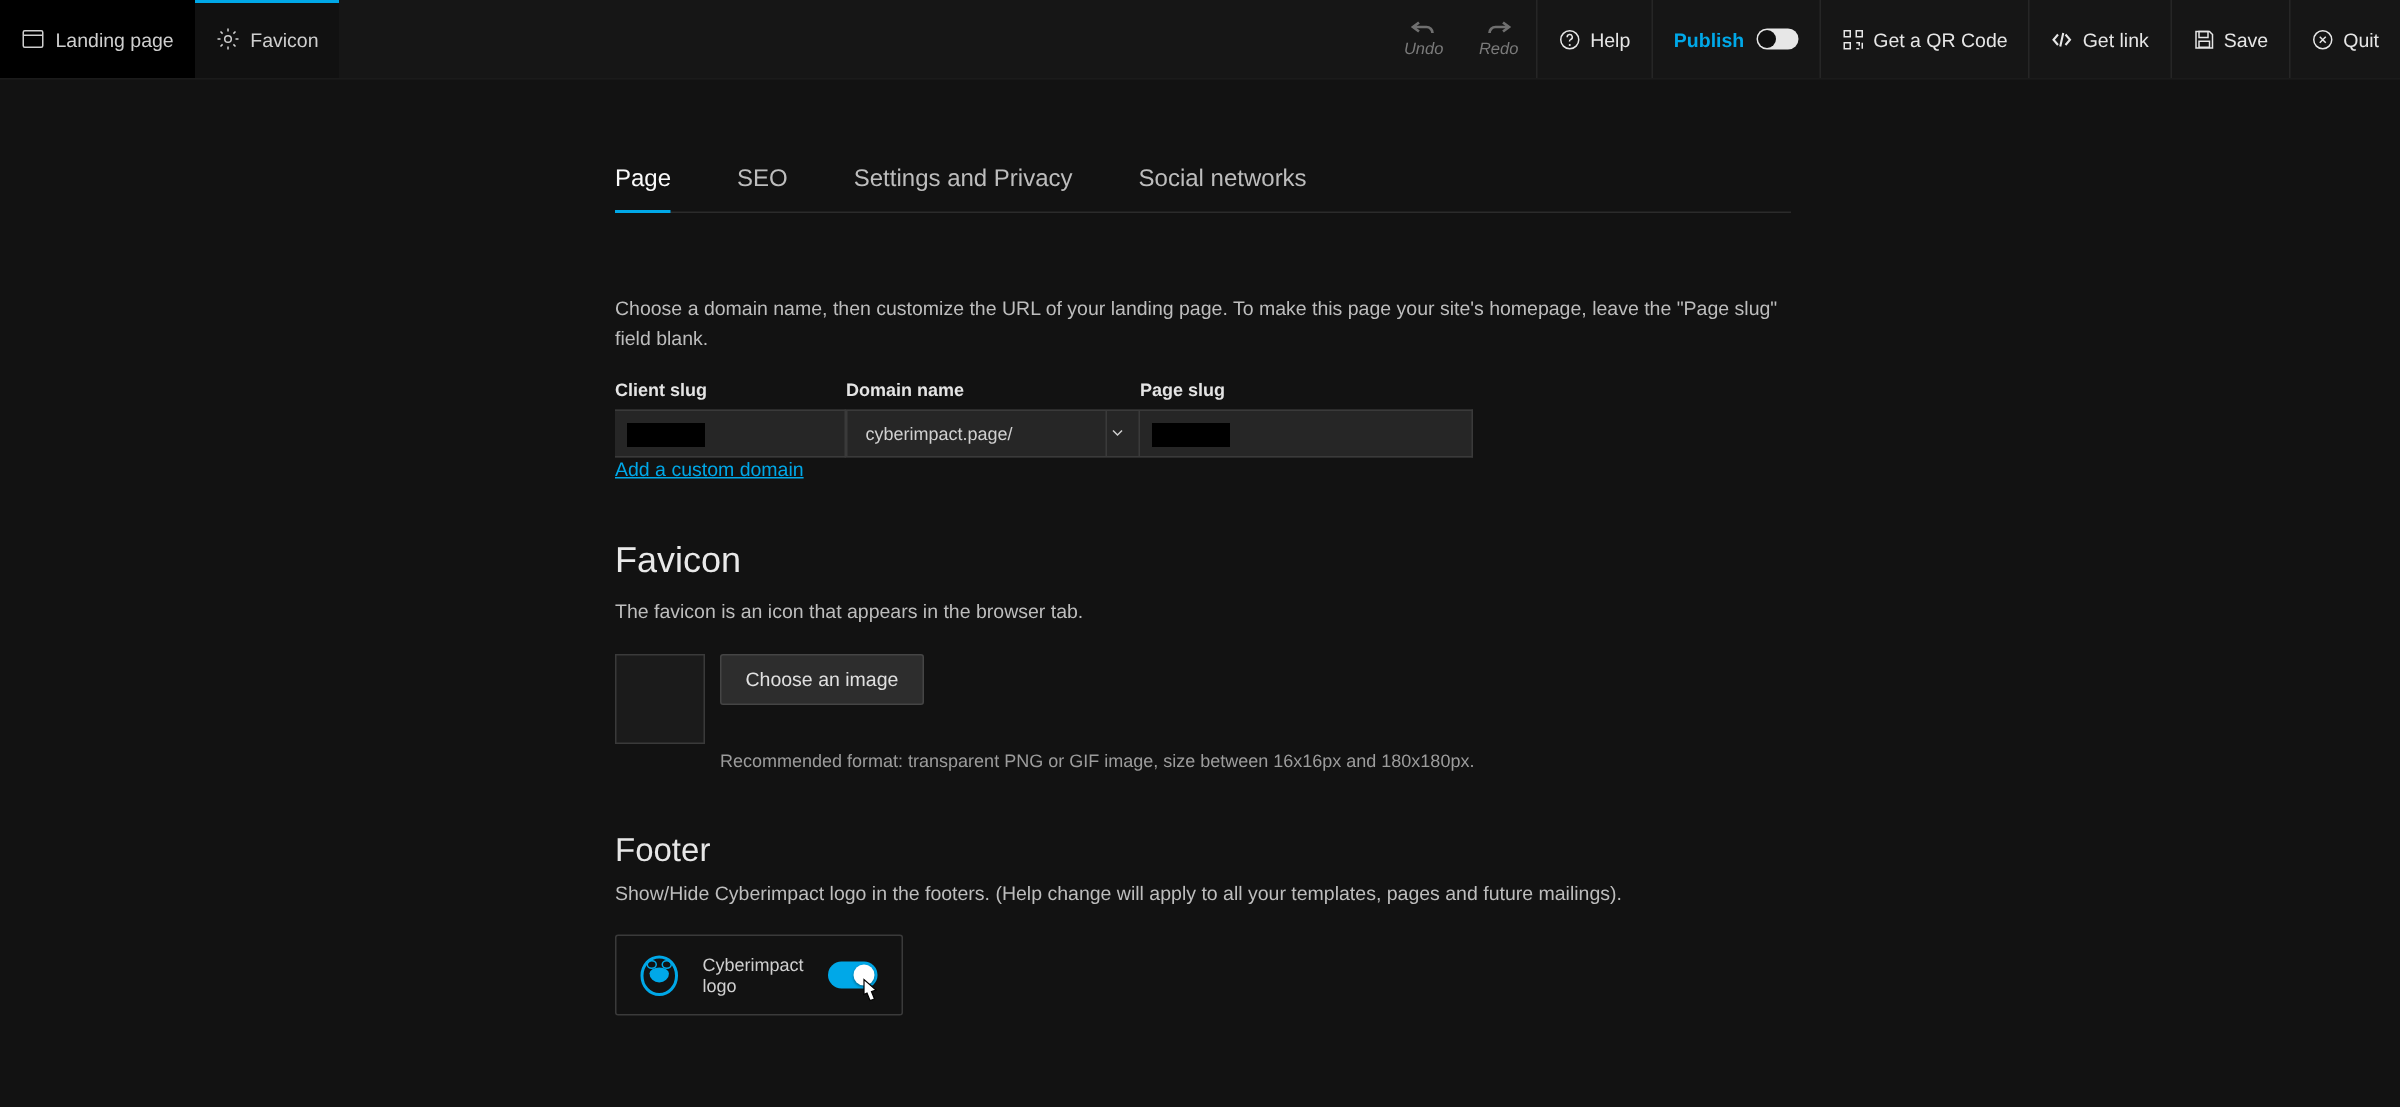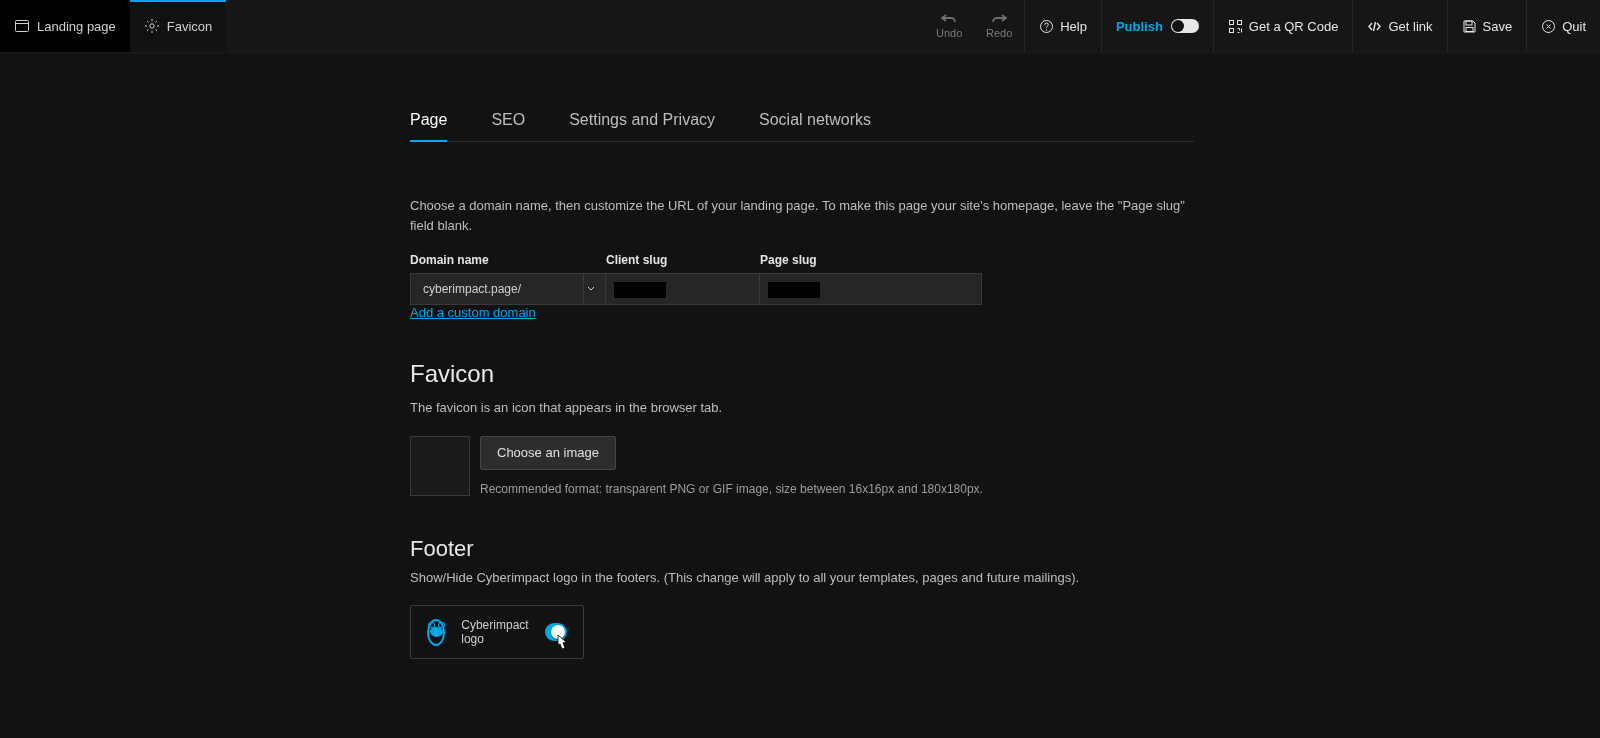--- a/index.html
+++ b/index.html
@@ -46,20 +46,21 @@
   .hist-group { display: flex; align-items: center; }
   .hist-btn {
     display: flex;
     flex-direction: column;
     align-items: center;
     justify-content: center;
     width: 50px;
     gap: 2px;
     color: #7a7a7a;
     cursor: default;
+    font-style: italic;
   }
   .hist-btn .lbl { font-size: 11px; }
   .action-btn {
     display: flex;
     align-items: center;
     padding: 0 14px;
     gap: 6px;
     cursor: pointer;
     border-left: 1px solid #262626;
     color: #e6e6e6;
@@ -172,21 +173,21 @@
     cursor: pointer;
     font-size: 13px;
     display: inline-block;
   }
   .favicon-row { display: flex; align-items: flex-start; gap: 10px; margin-top: 18px; }
   .favicon-preview {
     width: 60px; height: 60px;
     border: 1px solid #3a3a3a;
     background: #1b1b1b;
   }
-  .fav-right { display: flex; flex-direction: column; gap: 12px; }
+  .fav-right { display: flex; flex-direction: column; gap: 30px; }
   .choose-btn {
     display: inline-flex;
     align-items: center;
     justify-content: center;
     padding: 0 16px;
     height: 34px;
     background: #2d2d2d;
     border: 1px solid #454545;
     border-radius: 2px;
     color: #e0e0e0;
@@ -202,21 +203,21 @@
     margin-bottom: 6px;
   }
   .footer-box {
     margin-top: 18px;
     border: 1px solid #3a3a3a;
     border-radius: 2px;
     display: flex;
     align-items: center;
     padding: 12px 16px;
     gap: 16px;
-    width: 174px;
+    width: 192px;
     position: relative;
   }
   .logo-circle {
     width: 27px; height: 27px;
     border: 2px solid #00a8e8;
     border-radius: 50%;
     display: flex; align-items: center; justify-content: center;
   }
   .logo-inner {
     width: 13px; height: 10px;
@@ -366,37 +367,37 @@
     <div class="subtabs">
       <div class="subtab active">Page</div>
       <div class="subtab">SEO</div>
       <div class="subtab">Settings and Privacy</div>
       <div class="subtab">Social networks</div>
     </div>
 
     <div class="section">
       <div class="sec-desc">Choose a domain name, then customize the URL of your landing page. To make this page your site's homepage, leave the "Page slug" field blank.</div>
       <div class="domain-row">
+        <div class="field-col col-client">
+          <div class="field-label">Client slug</div>
+          <div class="text-input">
+            <span class="redact"></span>
+          </div>
+        </div>
         <div class="field-col">
           <div class="field-label">Domain name</div>
           <div class="select-box">
             <span>cyberimpact.page/</span>
             <span class="caret-wrap">
               <svg width="8" height="8" viewBox="0 0 8 8">
                   <path d="M1 2l3 3 3-3" stroke="#cfcfcf" fill="none"></path>
                 </svg>
             </span>
           </div>
         </div>
-        <div class="field-col col-client">
-          <div class="field-label">Client slug</div>
-          <div class="text-input">
-            <span class="redact"></span>
-          </div>
-        </div>
         <div class="field-col col-page">
           <div class="field-label">Page slug</div>
           <div class="text-input">
             <span class="redact"></span>
           </div>
         </div>
       </div>
       <a class="add-domain">Add a custom domain</a>
     </div>
 
@@ -407,21 +408,21 @@
         <div class="favicon-preview"></div>
         <div class="fav-right">
           <div class="choose-btn">Choose an image</div>
           <div class="hint">Recommended format: transparent PNG or GIF image, size between 16x16px and 180x180px.</div>
         </div>
       </div>
     </div>
 
     <div class="section tight">
       <h3 class="footer-title">Footer</h3>
-      <div class="sec-desc">Show/Hide Cyberimpact logo in the footers. (This change will apply to all your templates, pages and future mailings).</div>
+      <div class="sec-desc">Show/Hide Cyberimpact logo in the footers. (Help change will apply to all your templates, pages and future mailings).</div>
       <div class="footer-box">
         <div class="logo-circle">
           <div class="logo-inner"></div>
         </div>
         <div class="footer-label">Cyberimpact logo</div>
         <div class="big-toggle">
           <div class="knob"></div>
           <svg class="cursor-pointer" viewBox="0 0 18 20">
               <path d="M5 2l0 10 2-1 2 5 3-1-2-5 3-1z" fill="#fff" stroke="#000" stroke-width="0.8"></path>
             </svg>

